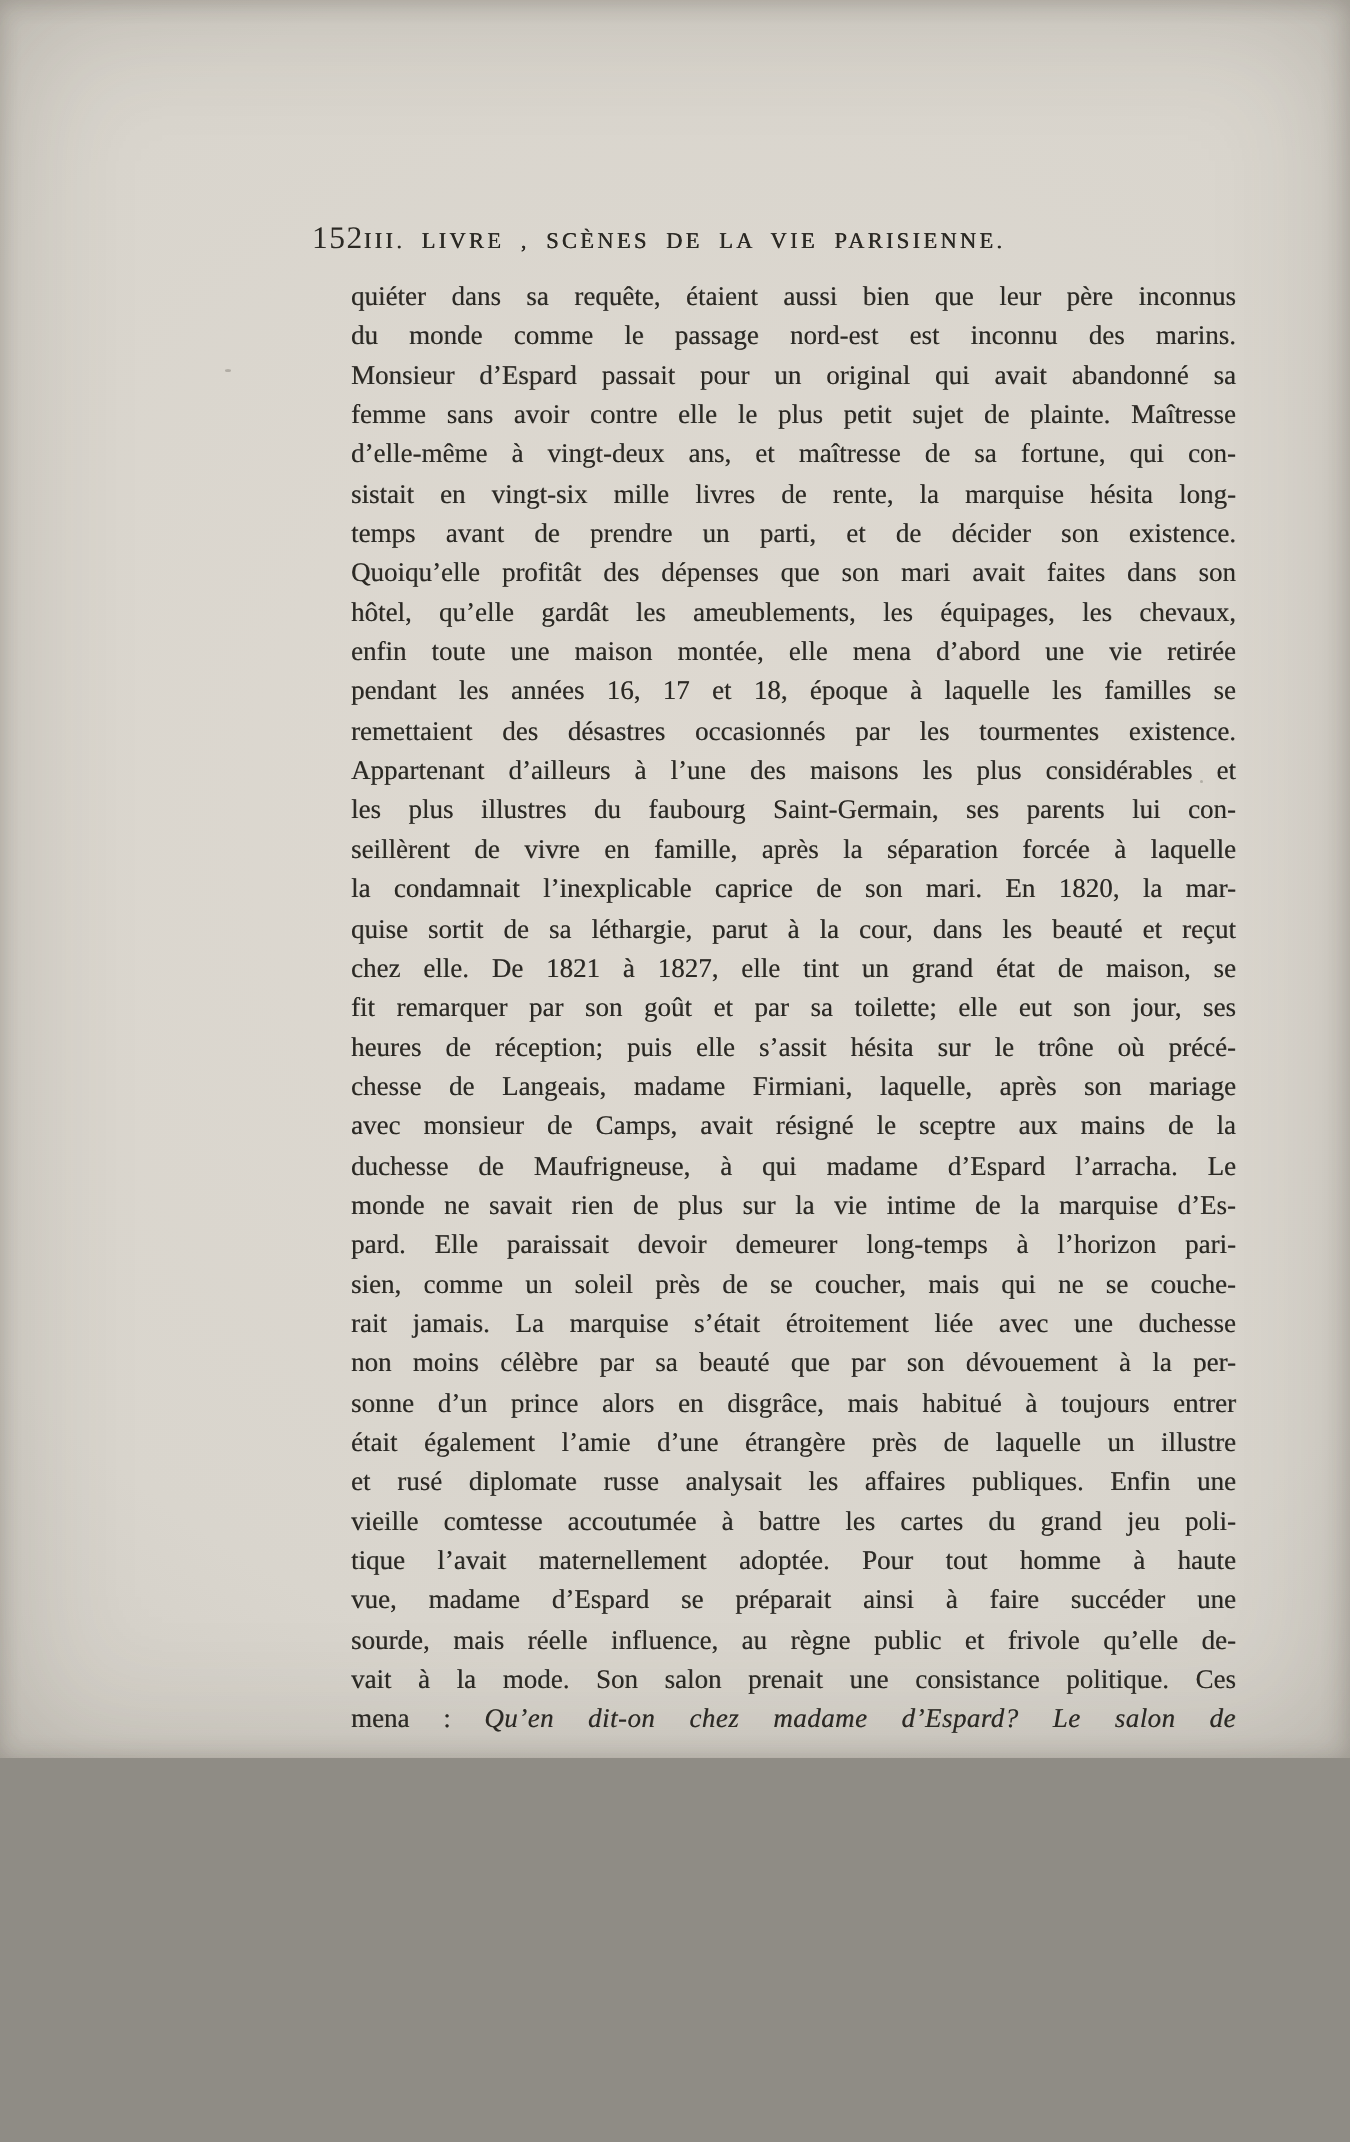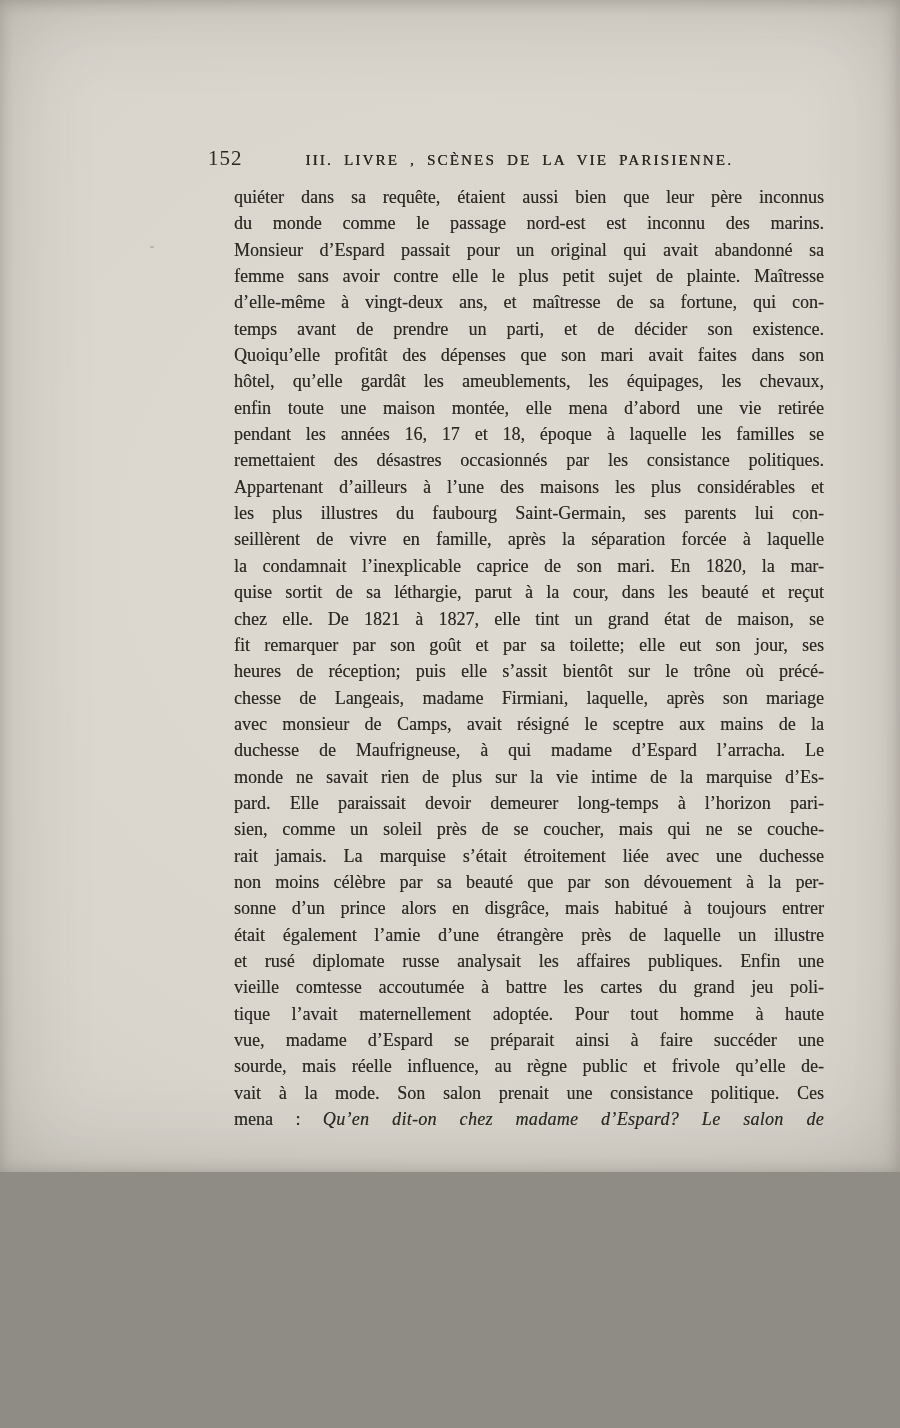--- a/index.html
+++ b/index.html
@@ -28,21 +28,21 @@
     width: 588px;
     display: flex;
     align-items: baseline;
   }
   .pagenum {
     font-size: 21px;
     letter-spacing: 1px;
   }
   .running {
     flex: 1;
-    text-align: center;
+    text-align: left;
     font-size: 15px;
     letter-spacing: 2.2px;
     word-spacing: 5px;
     text-shadow: 0.3px 0 0 currentColor;
   }
   .textblock {
     position: absolute;
     left: 206px;
     top: 184px;
     width: 590px;
@@ -84,48 +84,49 @@
         <div class="line">quiéter dans sa requête, étaient aussi bien que leur père inconnus</div>
 
         <div class="line">du monde comme le passage nord-est est inconnu des marins.</div>
 
         <div class="line">Monsieur d’Espard passait pour un original qui avait abandonné sa</div>
 
         <div class="line">femme sans avoir contre elle le plus petit sujet de plainte. Maîtresse</div>
 
         <div class="line">d’elle-même à vingt-deux ans, et maîtresse de sa fortune, qui con-</div>
 
+        <div class="line">sistait en vingt-six mille livres de rente, la marquise hésita long-</div>
 
         <div class="line">temps avant de prendre un parti, et de décider son existence.</div>
 
         <div class="line">Quoiqu’elle profitât des dépenses que son mari avait faites dans son</div>
 
         <div class="line">hôtel, qu’elle gardât les ameublements, les équipages, les chevaux,</div>
 
         <div class="line">enfin toute une maison montée, elle mena d’abord une vie retirée</div>
 
         <div class="line">pendant les années 16, 17 et 18, époque à laquelle les familles se</div>
 
-        <div class="line">remettaient des désastres occasionnés par les consistance politiques.</div>
+        <div class="line">remettaient des désastres occasionnés par les tourmentes existence.</div>
 
         <div class="line">Appartenant d’ailleurs à l’une des maisons les plus considérables et</div>
 
         <div class="line">les plus illustres du faubourg Saint-Germain, ses parents lui con-</div>
 
         <div class="line">seillèrent de vivre en famille, après la séparation forcée à laquelle</div>
 
         <div class="line">la condamnait l’inexplicable caprice de son mari. En 1820, la mar-</div>
 
         <div class="line">quise sortit de sa léthargie, parut à la cour, dans les beauté et reçut</div>
 
         <div class="line">chez elle. De 1821 à 1827, elle tint un grand état de maison, se</div>
 
         <div class="line">fit remarquer par son goût et par sa toilette; elle eut son jour, ses</div>
 
-        <div class="line">heures de réception; puis elle s’assit bientôt sur le trône où précé-</div>
+        <div class="line">heures de réception; puis elle s’assit hésita sur le trône où précé-</div>
 
 
         <div class="line">chesse de Langeais, madame Firmiani, laquelle, après son mariage</div>
 
         <div class="line">avec monsieur de Camps, avait résigné le sceptre aux mains de la</div>
 
         <div class="line">duchesse de Maufrigneuse, à qui madame d’Espard l’arracha. Le</div>
 
         <div class="line">monde ne savait rien de plus sur la vie intime de la marquise d’Es-</div>
 

